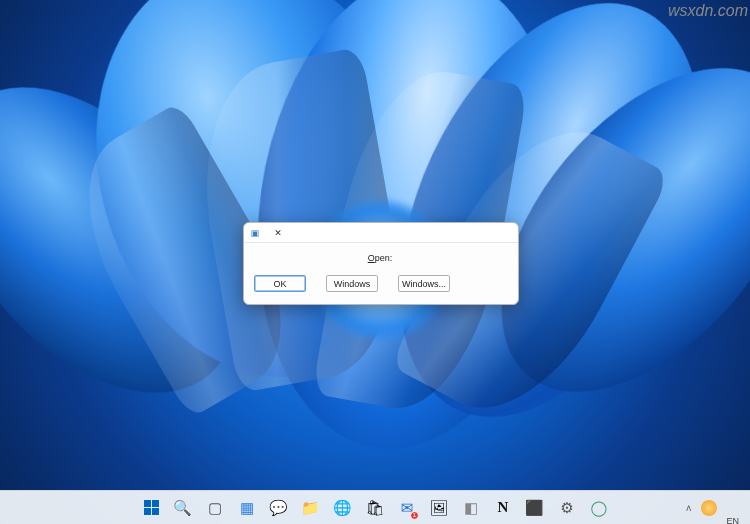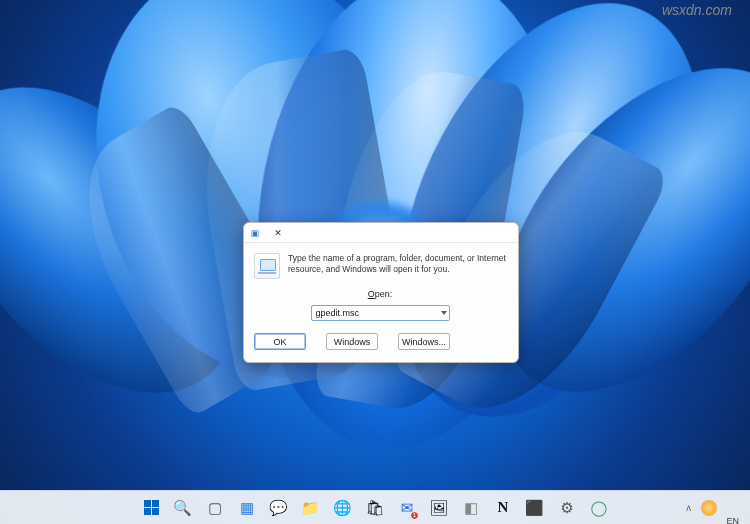--- a/index.html
+++ b/index.html
@@ -5,22 +5,22 @@
     * { margin: 0; padding: 0; box-sizing: border-box; }
     body {
       width: 750px;
       height: 524px;
       font-family: "Segoe UI", Tahoma, sans-serif;
       overflow: hidden;
       position: relative;
       background: radial-gradient(circle at 50% 45%, #4aa8ff 0%, #1e7ee8 20%, #0d5fc7 45%, #0b3a8c 70%, #072456 100%);
     }
     .watermark {
-      position: absolute; top: 2px; right: 18px;
-      color: #888; font-size: 14px; z-index: 200;
+      position: absolute; top: 2px; right: 2px;
+      color: #888; font-size: 16px; z-index: 200;
       font-style: italic;
     }
     
     .bloom { position: absolute; top: 0; left: 0; width: 750px; height: 490px; }
     .petal {
       position: absolute;
       border-radius: 50%;
       filter: blur(0.5px);
     }
     .p1 { width: 320px; height: 420px; left: 100px; top: -40px;
@@ -196,30 +196,22 @@
 </div>
 
 <div class="run-dialog">
   <div class="run-titlebar">
     <span class="run-title-icon">▣</span>
     <div class="run-close">
       <span>✕</span>
     </div>
   </div>
   <div class="run-body">
-    <div class="run-row1">
-      <div class="run-big-icon"></div>
-      <div class="run-desc">Type the name of a program, folder, document, or Internet resource, and Windows will open it for you.</div>
-    </div>
     <div class="run-row2">
       <span class="run-open-label">Open:</span>
-      <div class="run-input-wrap">
-        <input class="run-input" type="text" value="gpedit.msc" style="">
-        <div class="run-input-caret"></div>
-      </div>
     </div>
     <div class="run-buttons">
       <button class="run-btn default">OK</button>
       <button class="run-btn">Windows</button>
       <button class="run-btn">Windows...</button>
     </div>
   </div>
 </div>
 
 <div class="taskbar">

